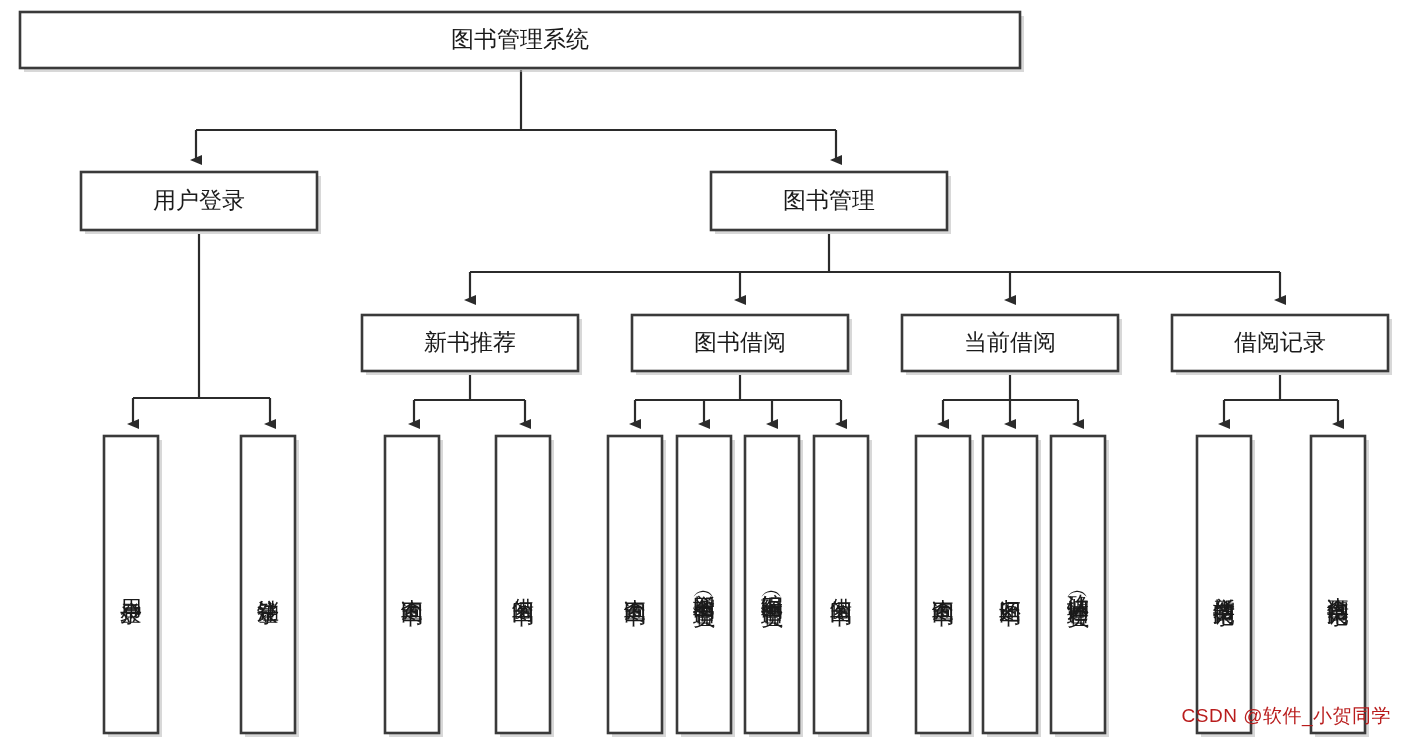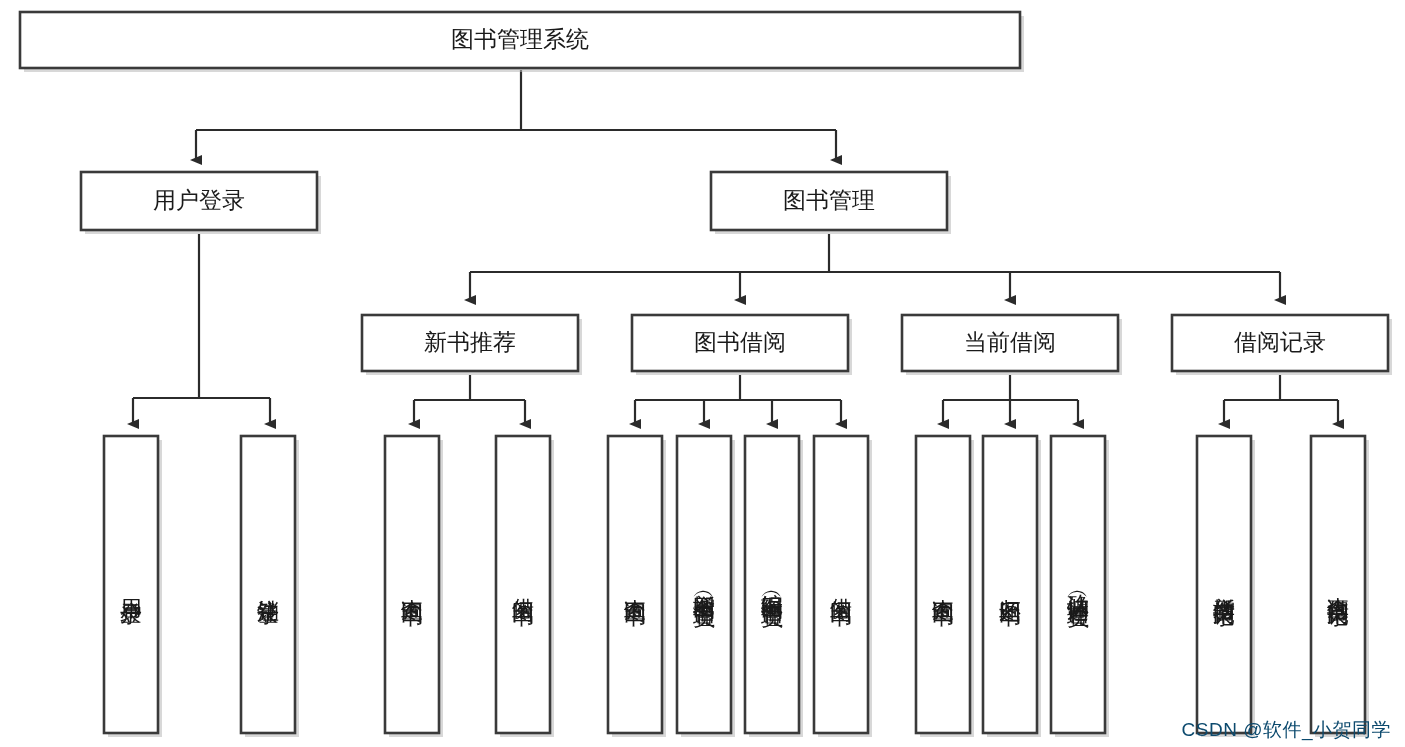--- a/index.html
+++ b/index.html
@@ -62,24 +62,24 @@
     font-size: 22px;
     line-height: 1.18;
     letter-spacing: 2px;
     color: #1a1a1a;
     pointer-events: none;
     white-space: nowrap;
   }
   .watermark {
     position: absolute;
     right: 14px;
-    bottom: 4px;
+    bottom: 18px;
     font-family: "Liberation Sans", "DejaVu Sans", sans-serif;
     font-size: 19px;
-    color: #0c4a6e;
+    color: #b91c1c;
     letter-spacing: 0.5px;
     white-space: nowrap;
   }
 </style>
 </head>
 <body>
 
 <div id="diagram-root">
 
   <svg class="flow" viewBox="0 0 1405 747" xmlns="http://www.w3.org/2000/svg">

